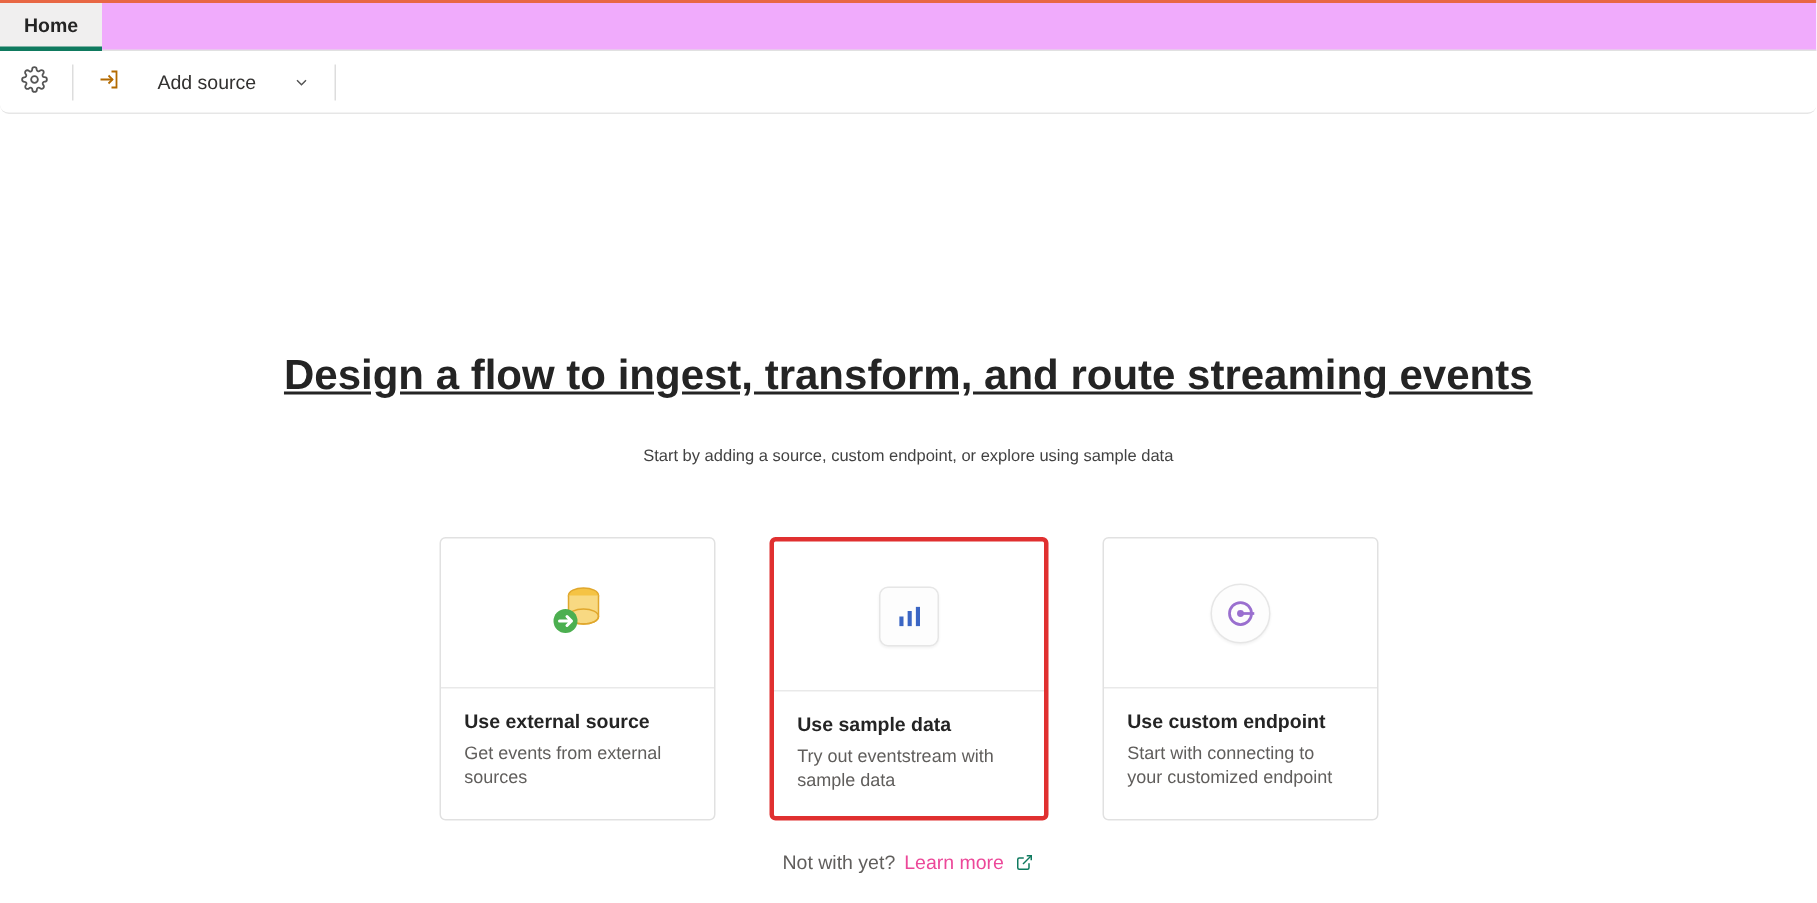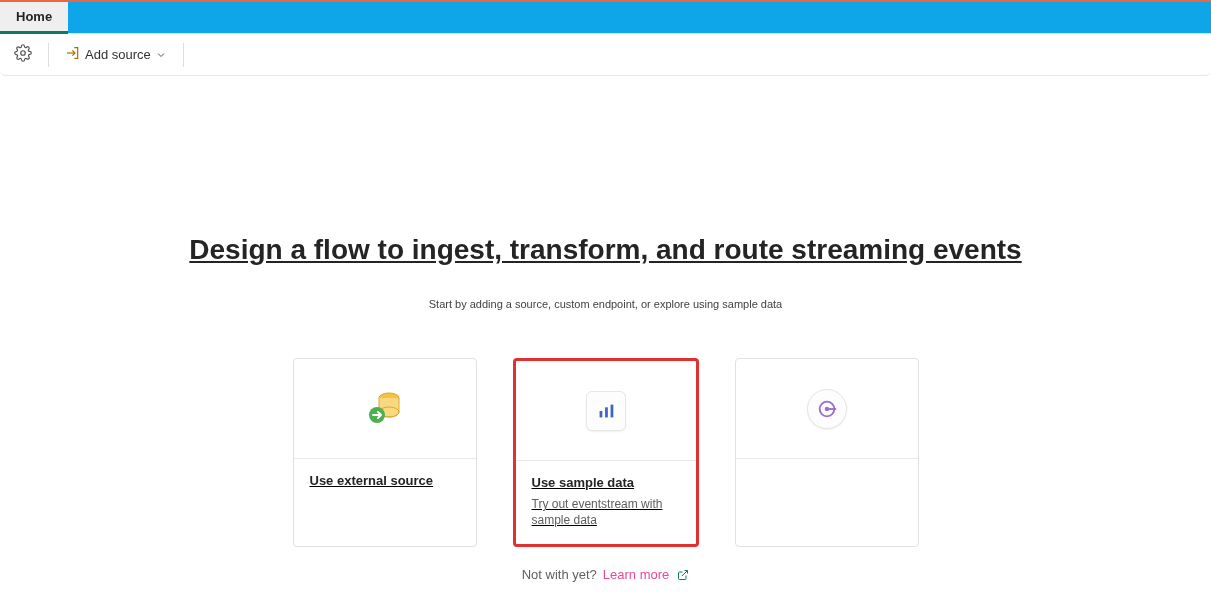--- a/index.html
+++ b/index.html
@@ -4,21 +4,21 @@
 <style>
   * { box-sizing: border-box; margin: 0; padding: 0; }
   body {
     font-family: "Segoe UI", -apple-system, BlinkMacSystemFont, sans-serif;
     background: #fff;
     width: 1211px;
     height: 602px;
     overflow: hidden;
   }
   .ribbon {
-    background: #0ea5e9;
+    background: #f0abfc;
     border-top: 2px solid #e86744;
     border-bottom: 1px solid #e1e1e1;
     height: 34px;
     display: flex;
     align-items: stretch;
   }
   .tab {
     display: flex;
     align-items: center;
     padding: 0 16px;
@@ -36,21 +36,21 @@
     background: #fff;
     border-bottom: 1px solid #e6e6e6;
     padding: 0 4px;
     border-radius: 0 0 6px 6px;
   }
   .toolbar-btn {
     display: flex;
     align-items: center;
     height: 32px;
     padding: 0 10px;
-    gap: 4px;
+    gap: 24px;
     font-size: 13px;
     color: #323130;
     background: transparent;
     border: none;
     cursor: pointer;
   }
   .toolbar-sep {
     width: 1px;
     height: 24px;
     background: #ddd;
@@ -110,21 +110,20 @@
     border: 1px solid #e6e6e6;
     border-radius: 6px;
     background: #fdfdfd;
     display: flex;
     align-items: center;
     justify-content: center;
     box-shadow: 0 1px 2px rgba(0,0,0,0.06);
   }
   .card-body {
     padding: 14px 16px 16px;
-    text-decoration: underline;
   }
   .card-title {
     font-size: 13px;
     font-weight: 600;
     color: #242424;
     margin-bottom: 6px;
   }
   .card-desc {
     font-size: 12px;
     color: #605e5c;
@@ -194,20 +193,21 @@
             <ellipse cx="28" cy="15" rx="10" ry="5" fill="#f5c344" stroke="#e0a72c" stroke-width="1"></ellipse>
             <path d="M18 15v14c0 2.8 4.5 5 10 5s10-2.2 10-5V15" fill="#f8d982" stroke="#e0a72c" stroke-width="1"></path>
             <ellipse cx="28" cy="29" rx="10" ry="5" fill="none" stroke="#e0a72c" stroke-width="1"></ellipse>
             <circle cx="16" cy="32" r="8" fill="#4caf50"></circle>
             <path d="M12 32h8M17 29l3 3-3 3" stroke="#fff" stroke-width="2" fill="none" stroke-linecap="round" stroke-linejoin="round"></path>
           </svg>
         </span>
       </div>
       <div class="card-body">
         <div class="card-title">Use external source</div>
+        <div class="card-desc">Get events from external sources</div>
       </div>
     </div>
 
     <div class="card highlight">
       <div class="card-top">
         <span class="tile">
           <svg width="22" height="22" viewBox="0 0 24 24">
             <rect x="5" y="12" width="3" height="7" fill="#3b66c4"></rect>
             <rect x="11" y="8" width="3" height="11" fill="#3b66c4"></rect>
             <rect x="17" y="5" width="3" height="14" fill="#3b66c4"></rect>
@@ -222,20 +222,24 @@
 
     <div class="card">
       <div class="card-top">
         <span class="tile" style="border-radius:50%;">
           <svg width="22" height="22" viewBox="0 0 24 24" fill="none">
             <circle cx="12" cy="12" r="8" stroke="#9a6fcf" stroke-width="2"></circle>
             <circle cx="12" cy="12" r="2.5" fill="#9a6fcf"></circle>
             <path d="M12 12h10" stroke="#9a6fcf" stroke-width="2"></path>
           </svg>
         </span>
+      </div>
+      <div class="card-body">
+        <div class="card-title">Use custom endpoint</div>
+        <div class="card-desc">Start with connecting to your customized endpoint</div>
       </div>
     </div>
 
   </div>
 
   <div class="footer-line">
     <span class="muted">Not with yet?</span>
     <a href="#" class="learn-link">
       <span>Learn more</span>
       <svg class="ext-icon" viewBox="0 0 24 24" fill="none" stroke="currentColor" stroke-width="2">

